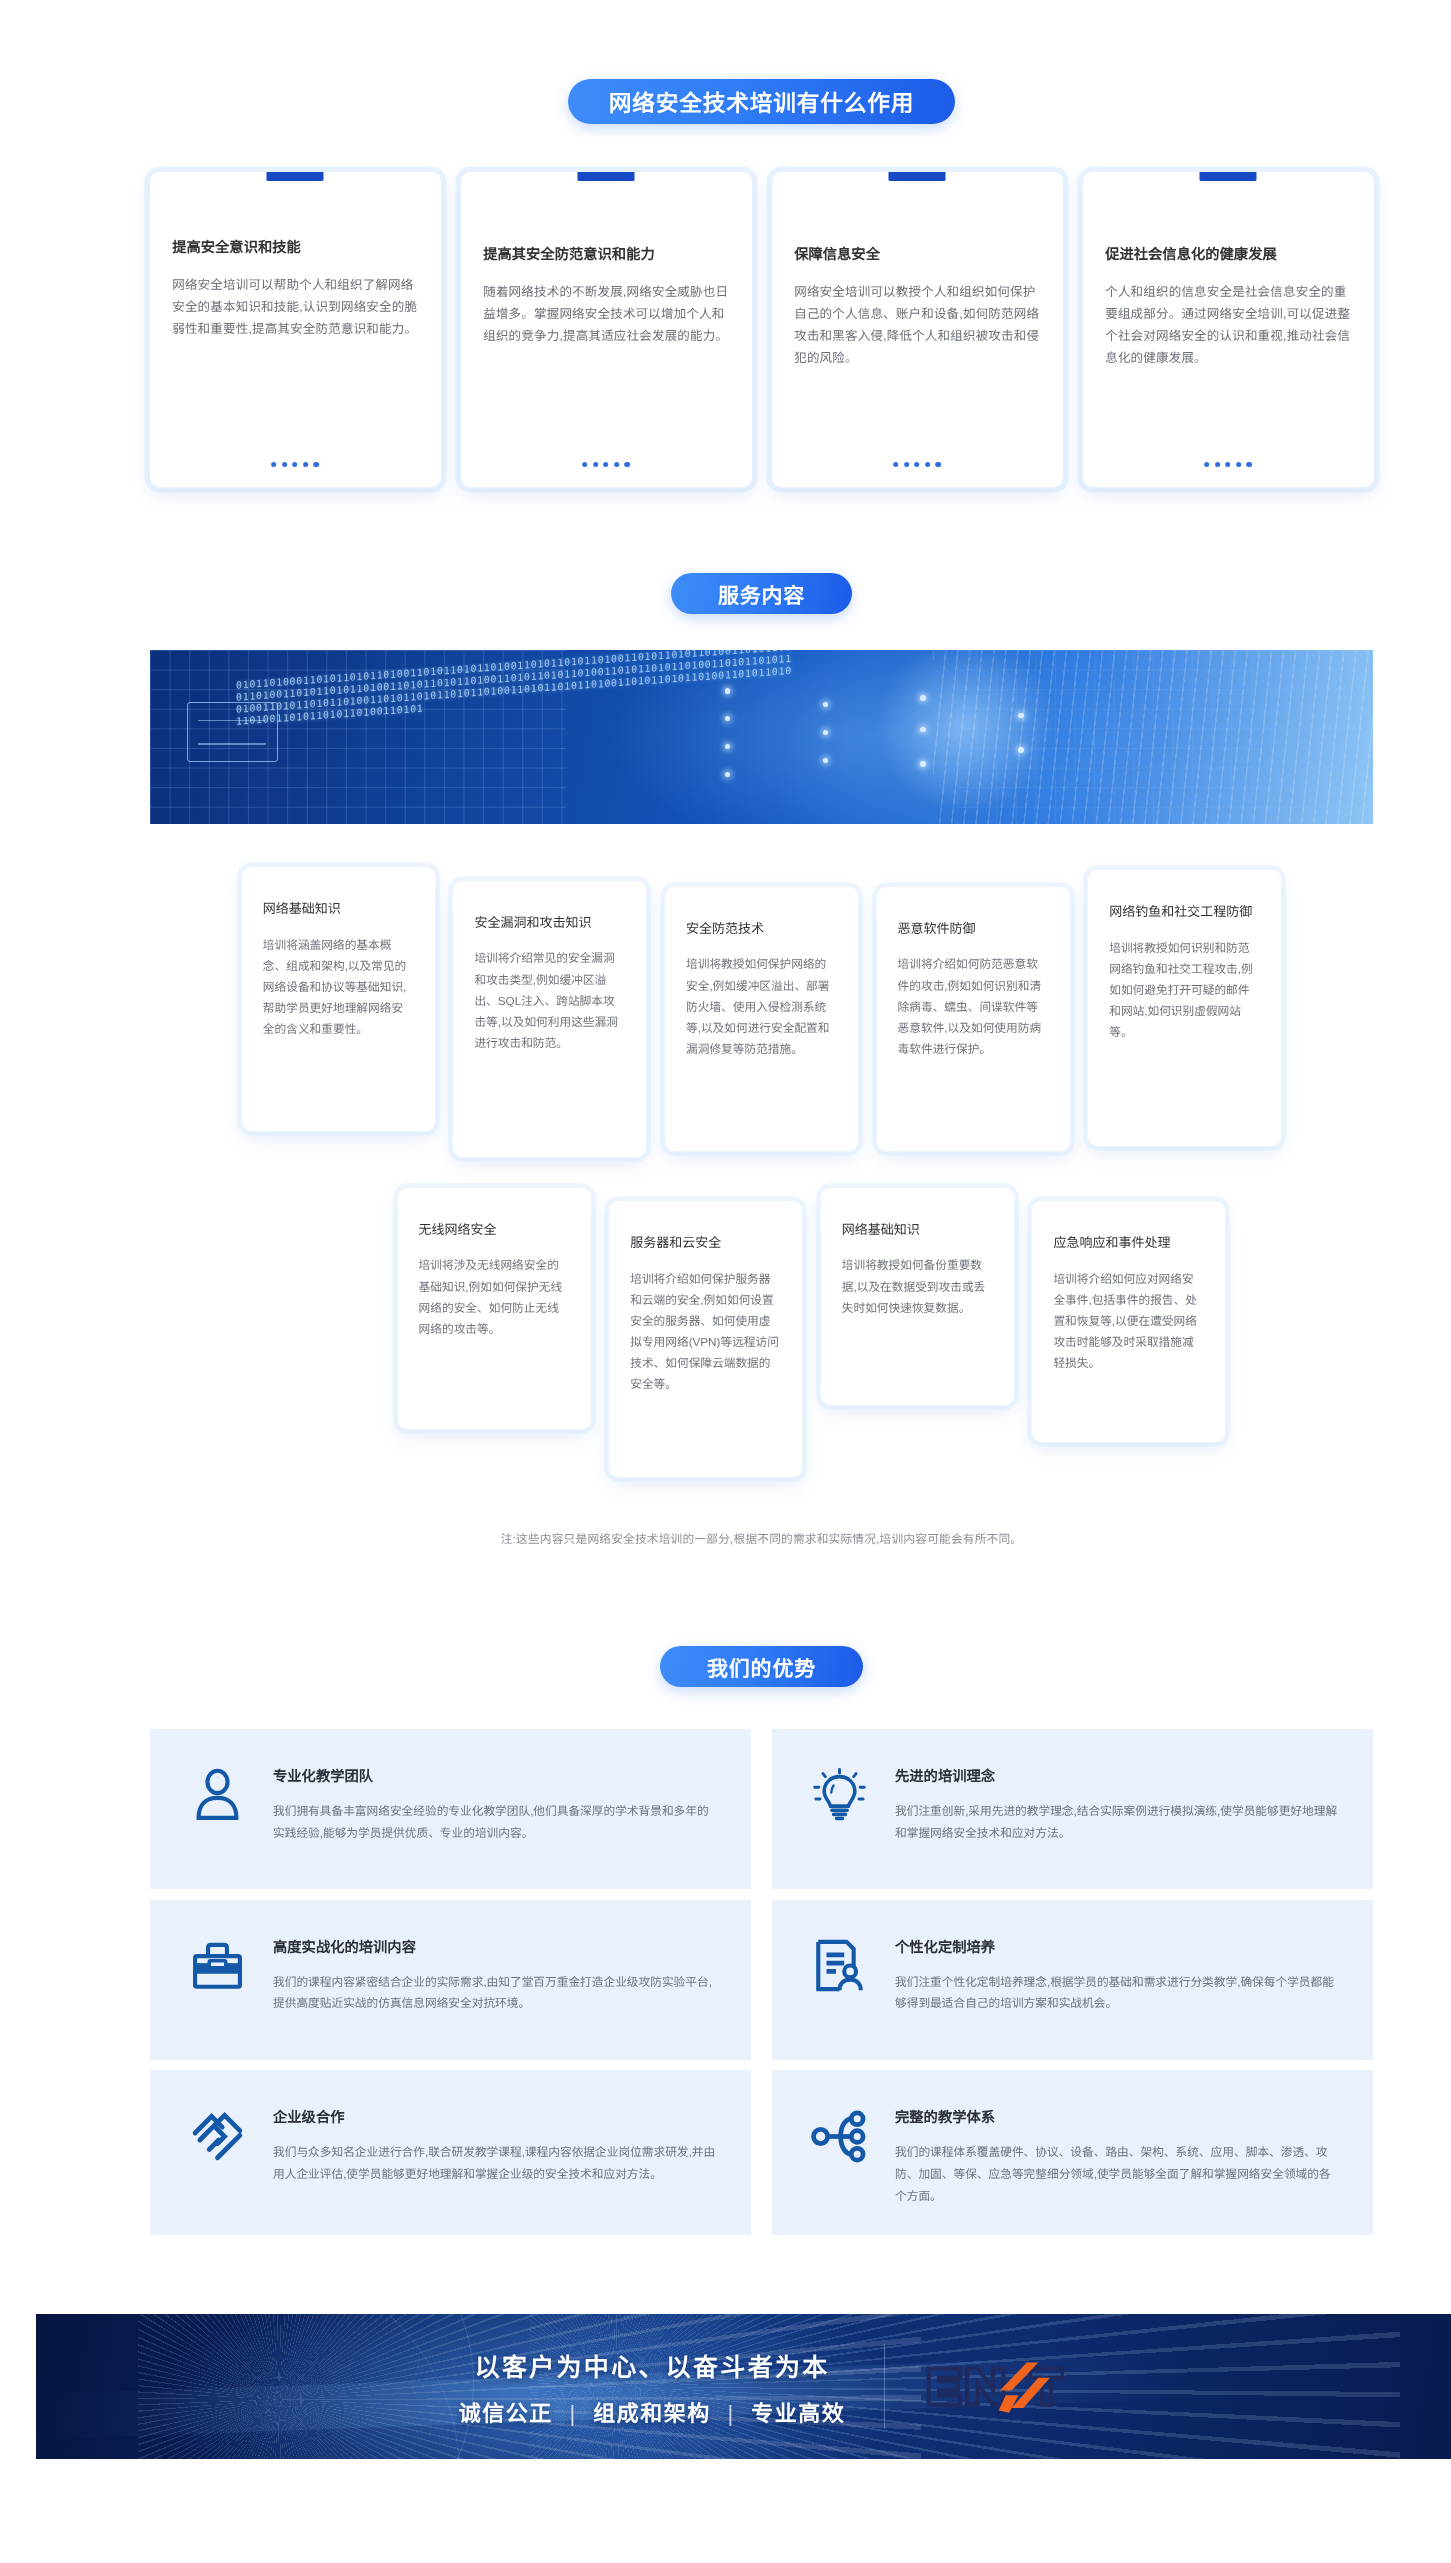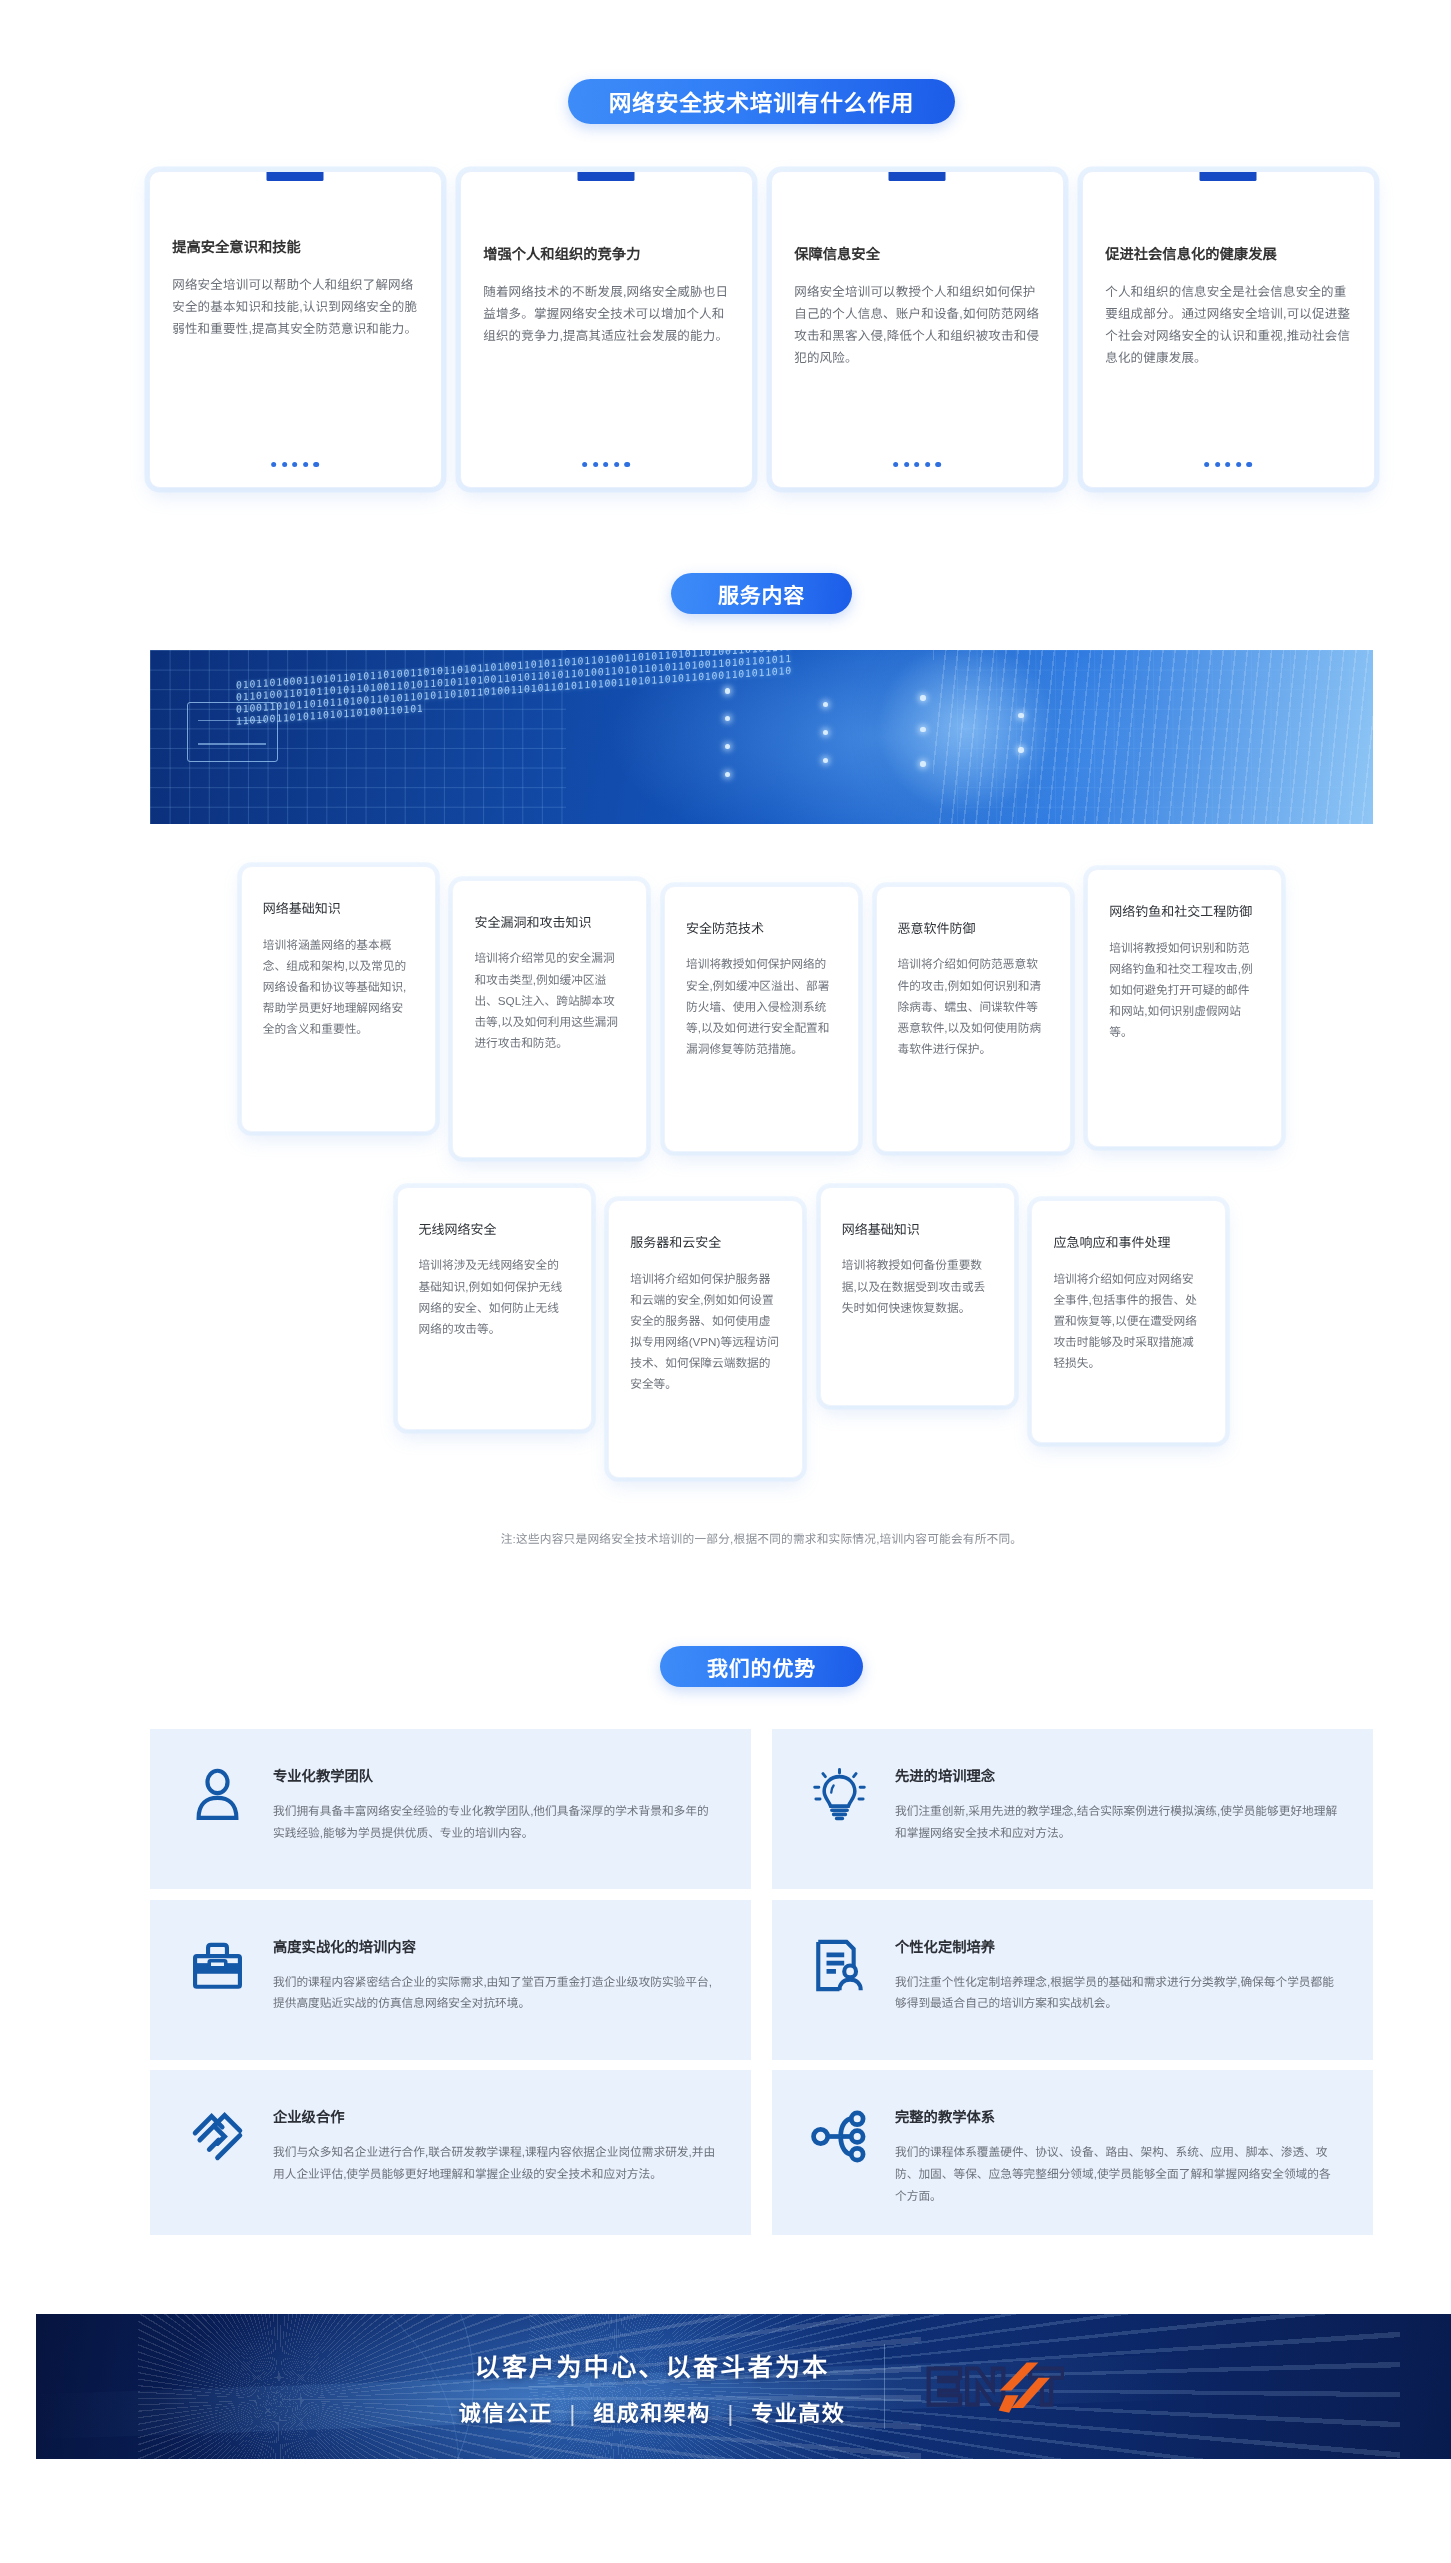--- a/index.html
+++ b/index.html
@@ -235,21 +235,21 @@
             <i></i>
             <i></i>
             <i></i>
             <i></i>
             <i></i>
           </div>
       </div>
 
       <div class="bcard">
         <span class="tab"></span>
-        <h3>增强个人和组织的竞争力</h3>
+        <h3>提高其安全防范意识和能力</h3>
         <p>随着网络技术的不断发展,网络安全威胁也日益增多。掌握网络安全技术可以增加个人和组织的竞争力,提高其适应社会发展的能力。</p>
         <div class="dots">
             <i></i>
             <i></i>
             <i></i>
             <i></i>
             <i></i>
           </div>
       </div>
 

